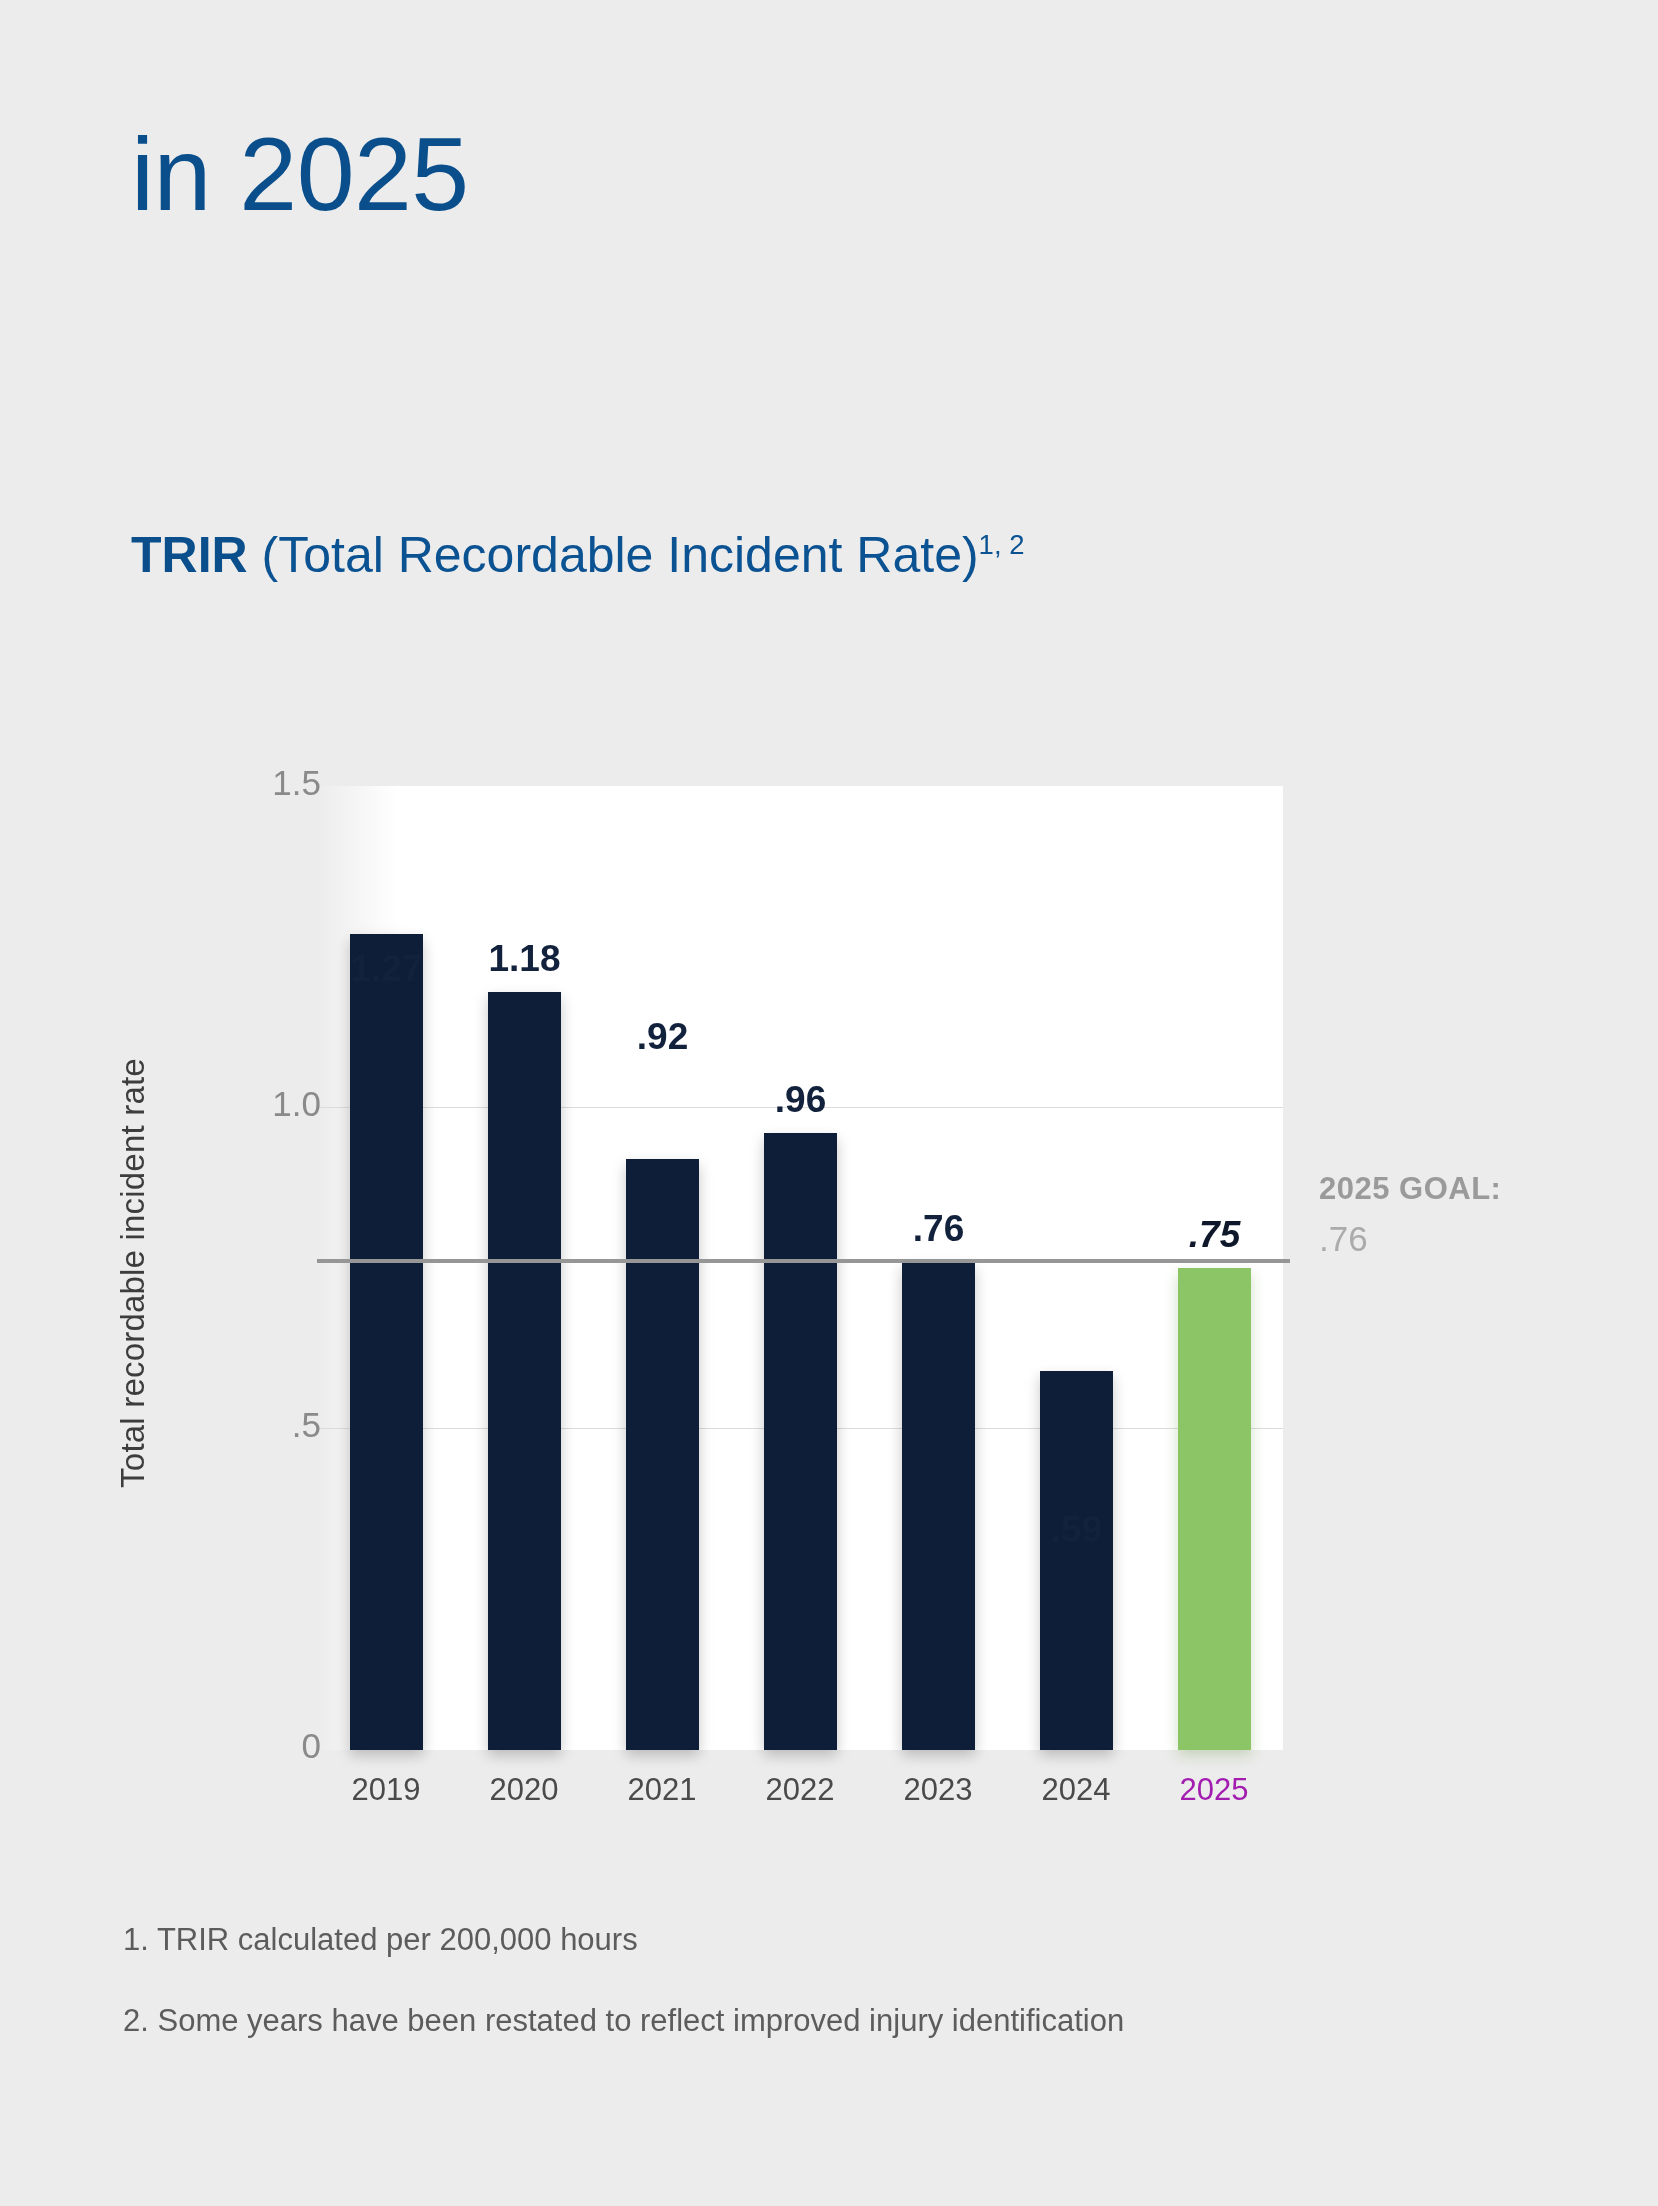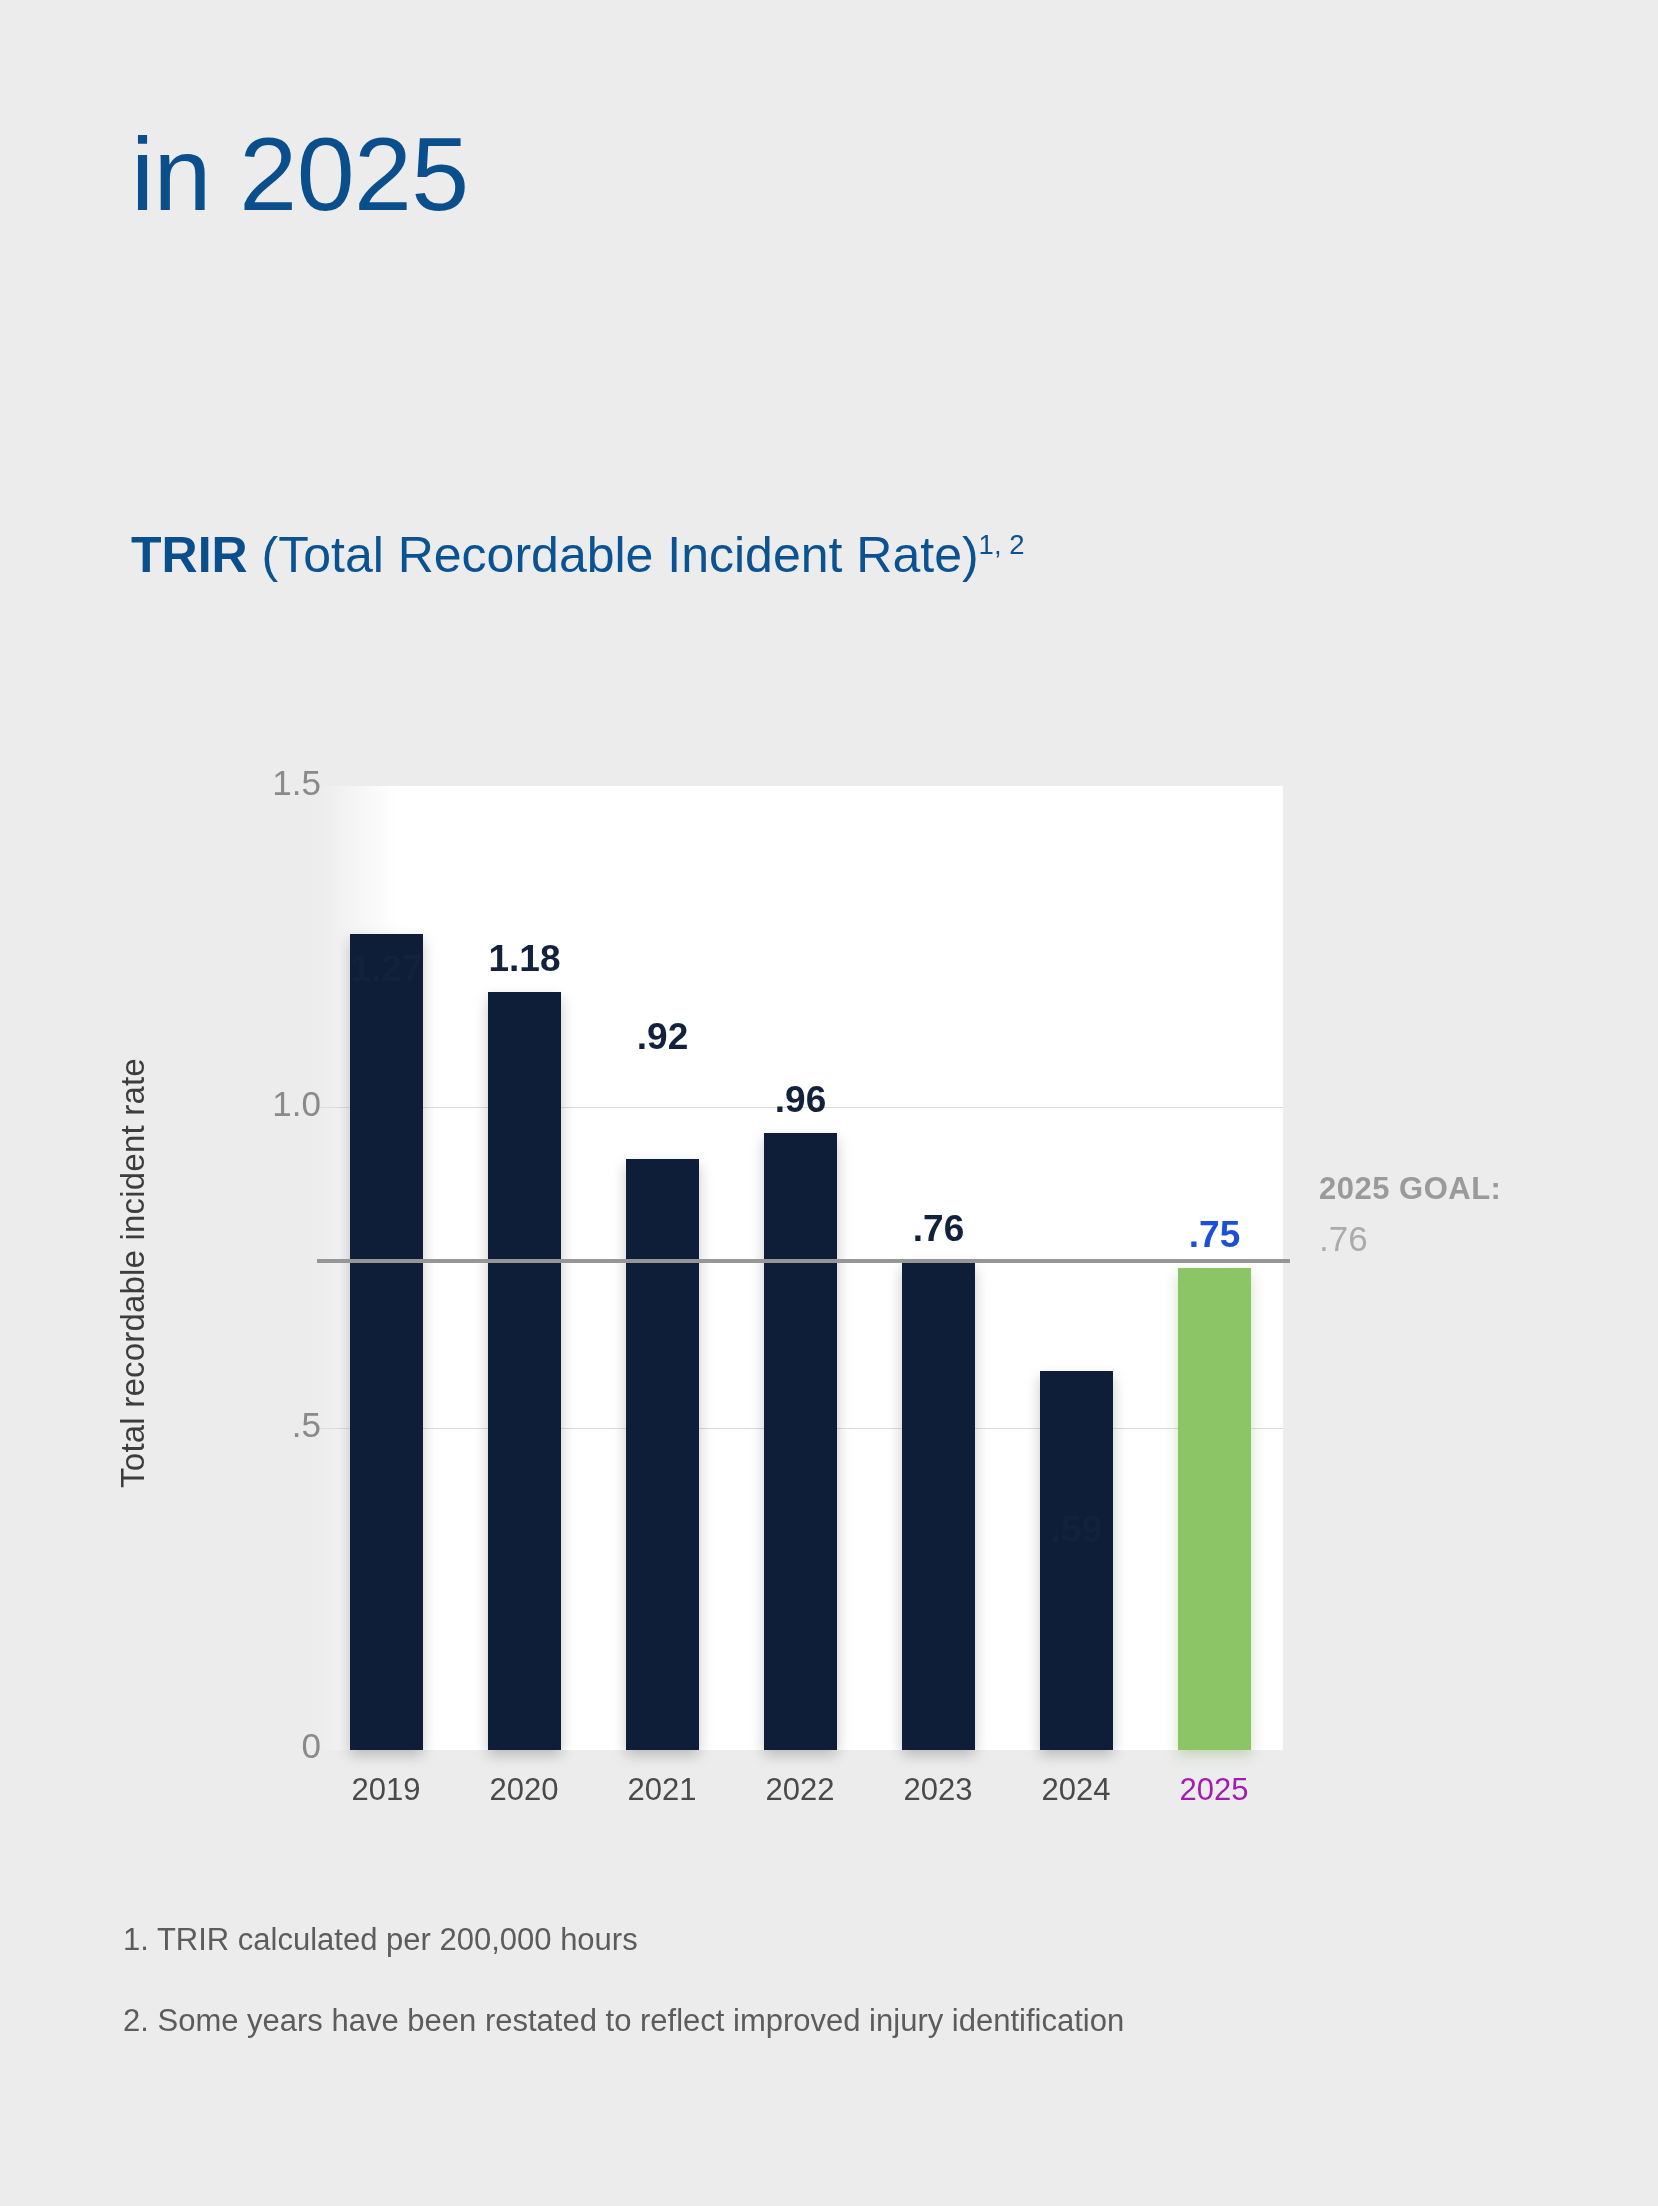--- a/index.html
+++ b/index.html
@@ -128,21 +128,21 @@
 
   .bar-label {
     position: absolute;
     left: 50%;
     transform: translateX(-50%);
     font-size: 37px;
     font-weight: 700;
     white-space: nowrap;
   }
   .bar.navy .bar-label { color: #12213c; }
-  .bar.green .bar-label { color: #1d4ed8; }
+  .bar.green .bar-label { color: #0f172a; font-style: italic; }
 
   
   .ytick {
     position: absolute;
     right: 1337px;
     text-align: right;
     font-size: 35px;
     color: #8a8a8a;
     white-space: nowrap;
   }

